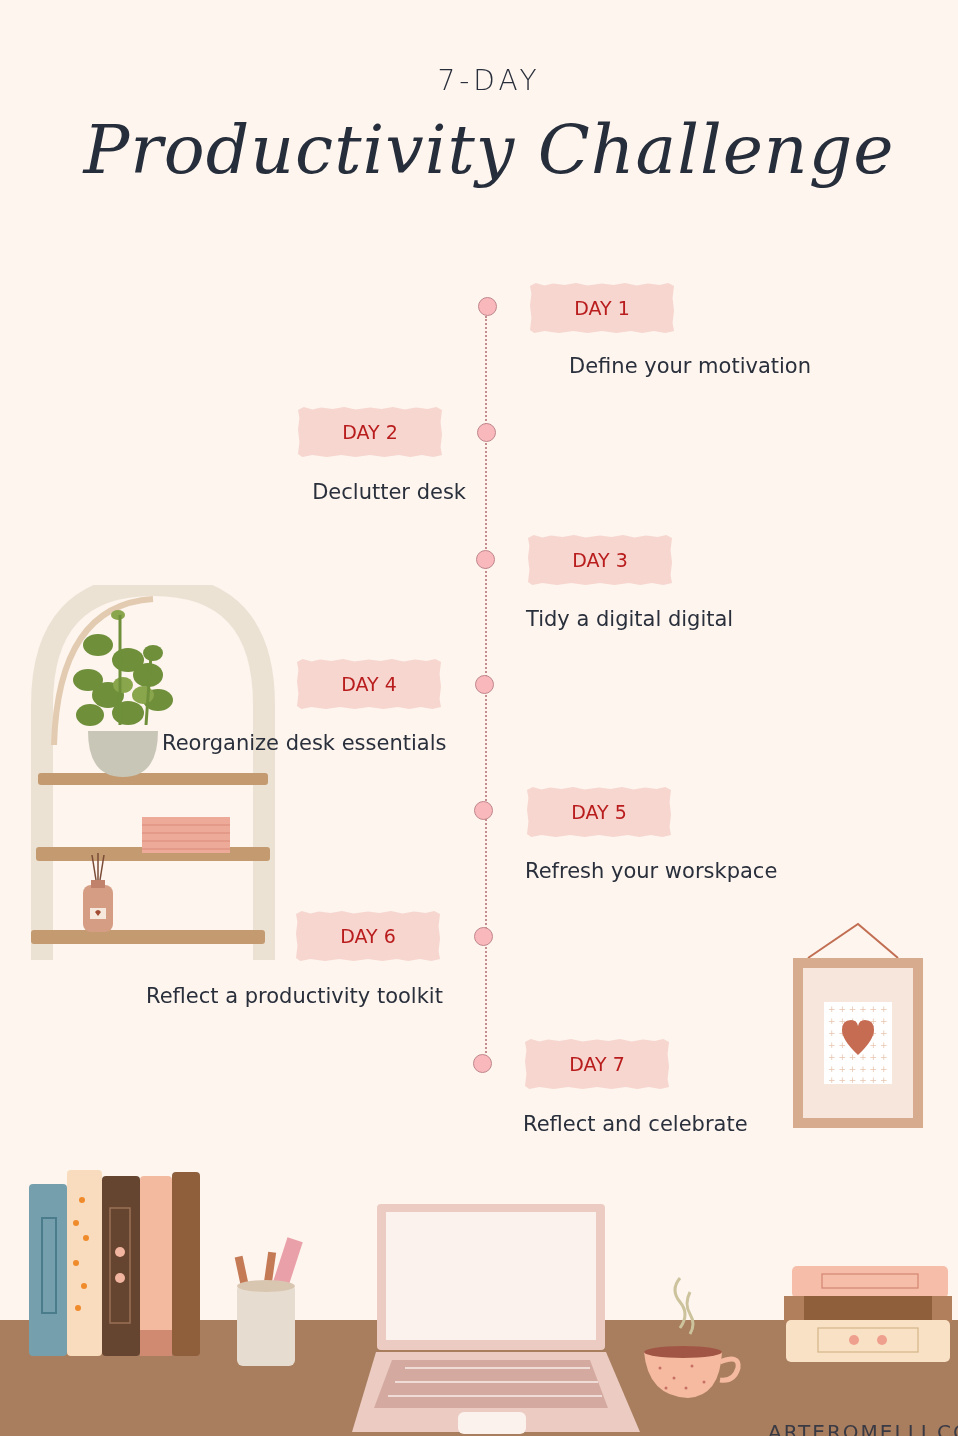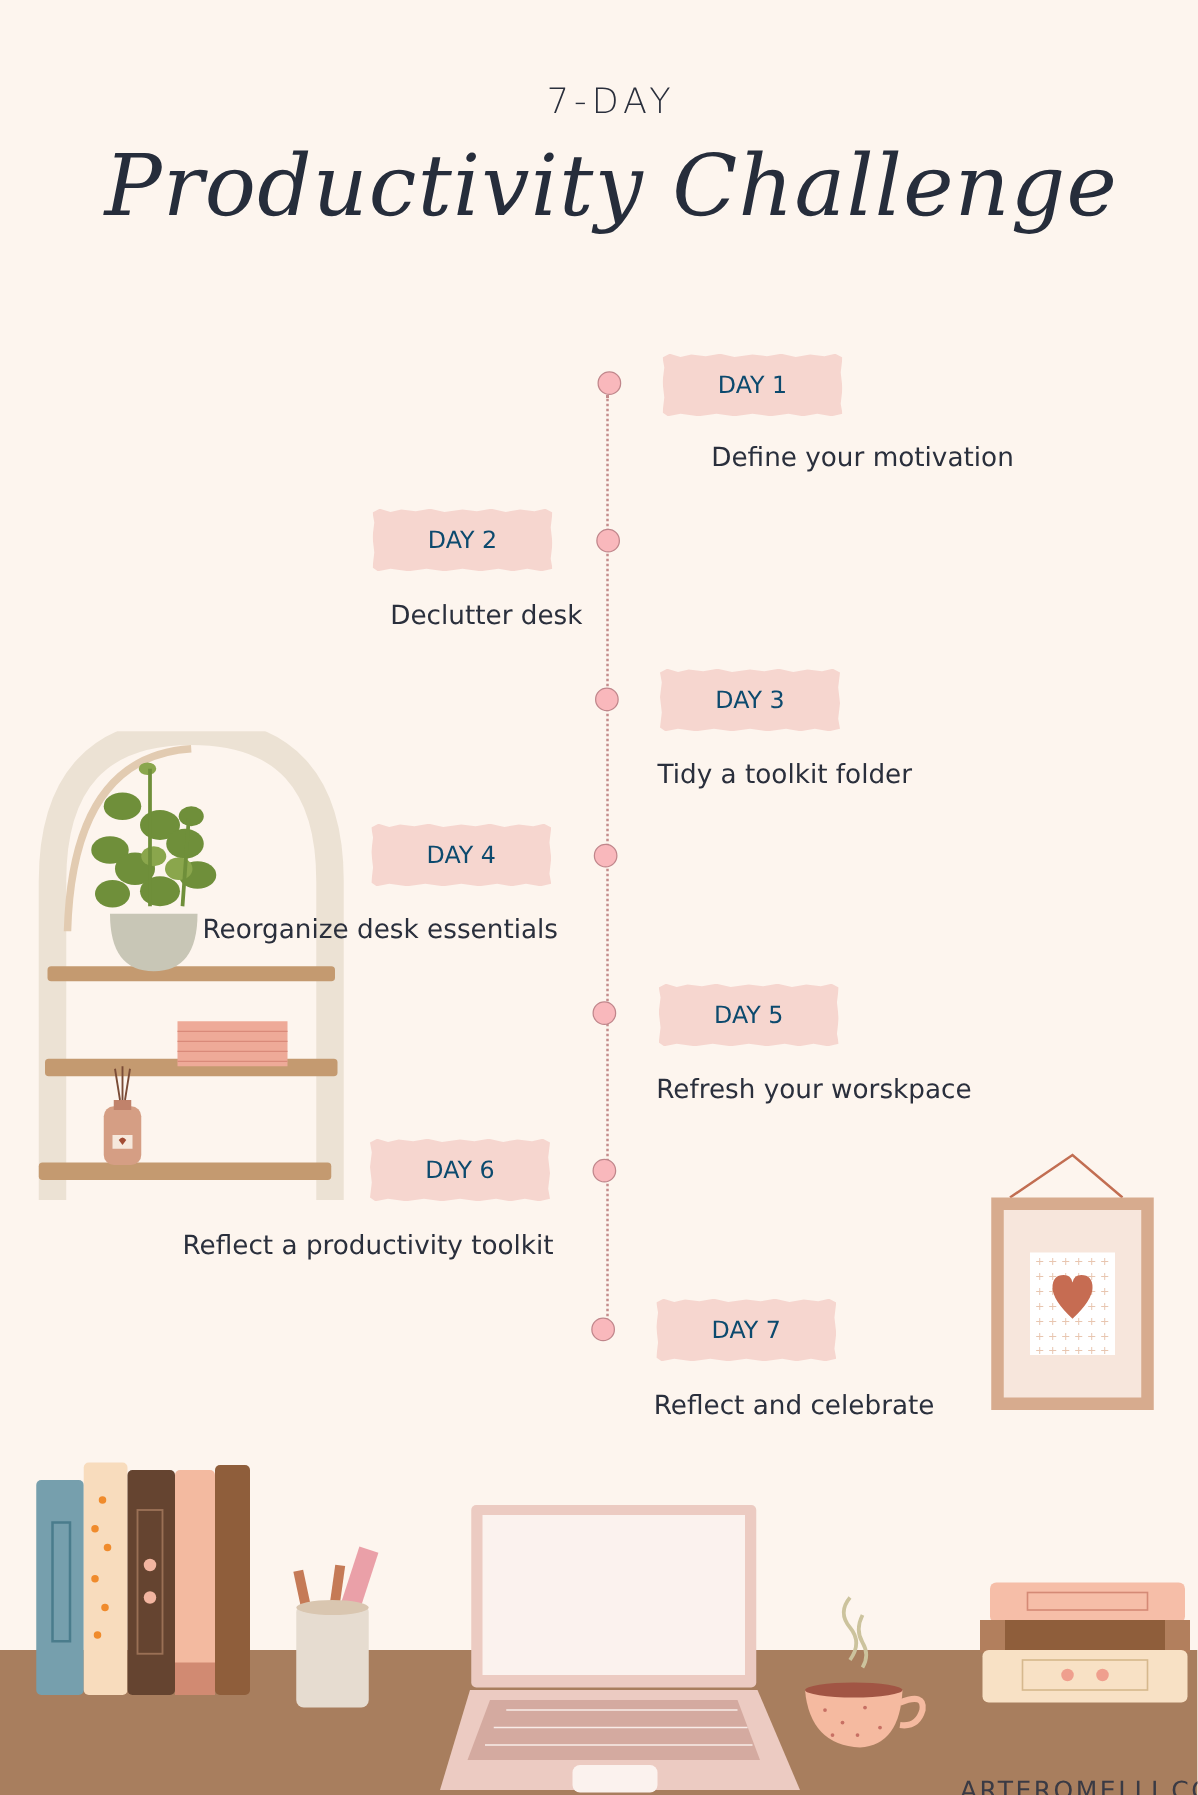--- a/index.html
+++ b/index.html
@@ -22,21 +22,21 @@
   .timeline-line {
     border-left: 2px dotted #c48c8c;
   }
   .dot {
     width: 19px; height: 19px; border-radius: 50%;
     background: #f9b8bc; border: 1px solid #c0868b; box-sizing: border-box;
   }
   .day-tag {
     width: 144px; height: 50px; background: #f6d6cf;
     display: flex; align-items: center; justify-content: center;
-    font-size: 19px; color: #0c4a6e;
+    font-size: 19px; color: #b91c1c;
     clip-path: polygon(0% 6%, 4% 0%, 10% 5%, 16% 1%, 24% 4%, 32% 0%, 40% 5%, 50% 1%, 58% 4%, 66% 0%, 74% 5%, 82% 1%, 90% 4%, 96% 0%, 100% 6%, 99% 30%, 100% 55%, 99% 80%, 100% 96%, 94% 100%, 86% 96%, 78% 100%, 70% 96%, 60% 100%, 50% 96%, 40% 100%, 30% 96%, 20% 100%, 10% 96%, 3% 100%, 0% 94%, 1% 70%, 0% 45%, 1% 22%);
   }
   .task {
     font-size: 21px; color: #2a2f3c; white-space: nowrap;
   }
   .task.right-align { text-align: right; }
   .desk {
     left: 0; top: 1320px; width: 958px; height: 116px; background: #a87e5e;
   }
   .watermark {
@@ -65,21 +65,21 @@
 <div class="abs task" style="left:528px; top:354px;margin-left:41px;">Define your motivation</div>
 
 <div class="abs day-tag" style="left:298px; top:407px;">
   <span>DAY 2</span>
 </div>
 <div class="abs task right-align" style="right:492px; top:480px;">Declutter desk</div>
 
 <div class="abs day-tag" style="left:528px; top:535px;">
   <span>DAY 3</span>
 </div>
-<div class="abs task" style="left:526px; top:607px;">Tidy a toolkit folder</div>
+<div class="abs task" style="left:526px; top:607px;">Tidy a digital digital</div>
 
 <div class="abs day-tag" style="left:297px; top:659px;">
   <span>DAY 4</span>
 </div>
 
 <div class="abs day-tag" style="left:527px; top:787px;">
   <span>DAY 5</span>
 </div>
 <div class="abs task" style="left:525px; top:859px;">Refresh your worskpace</div>
 

